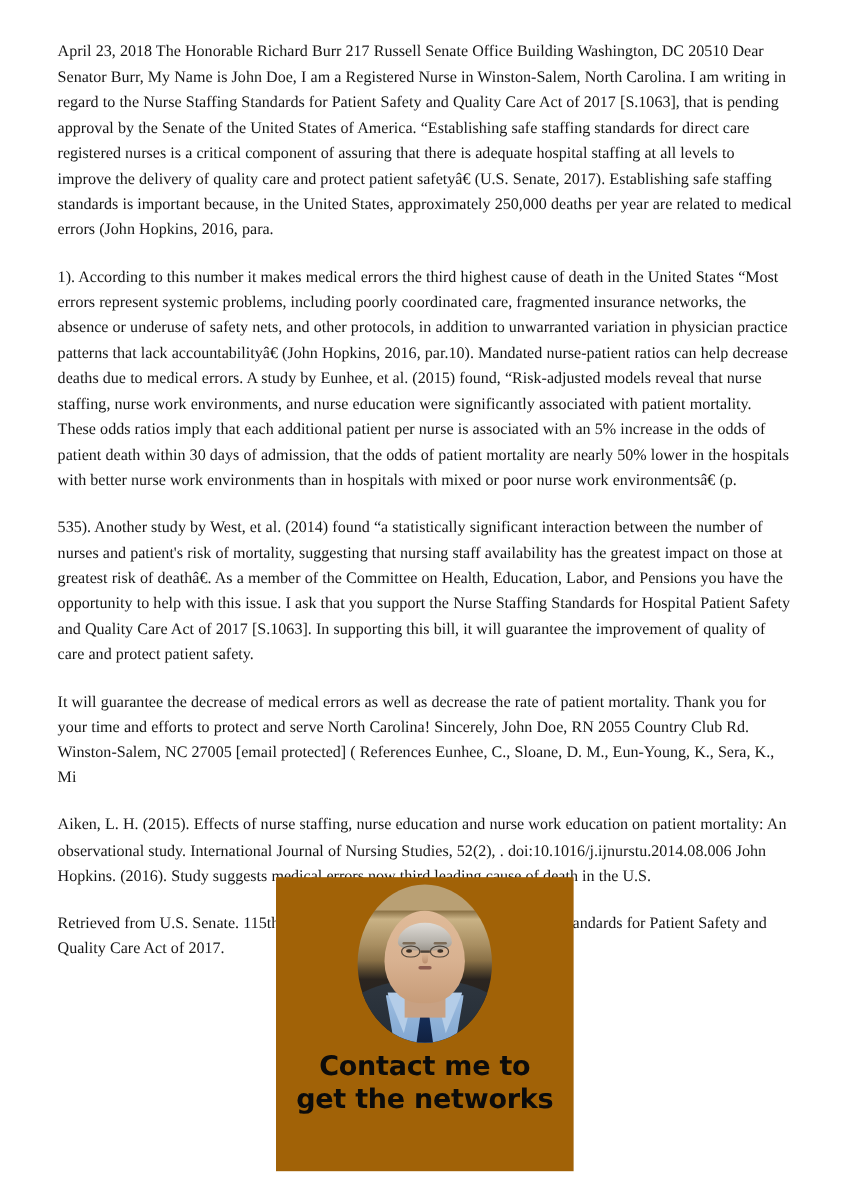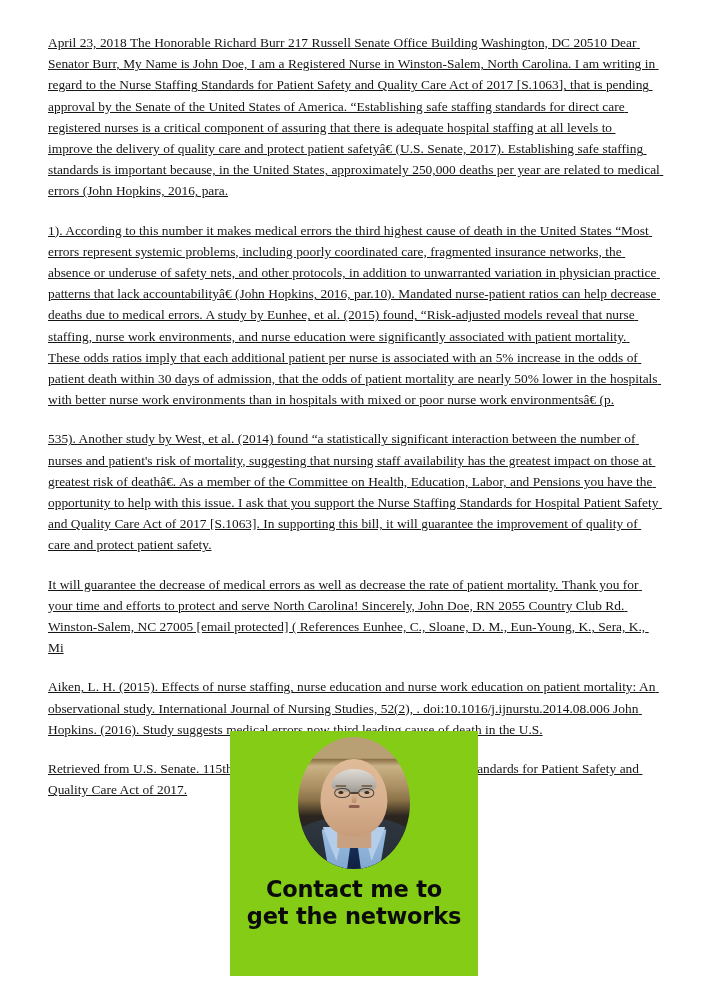--- a/index.html
+++ b/index.html
@@ -25,32 +25,31 @@
     font-size: 13.4px;
     line-height: 21.2px;
     color: #161616;
     text-align: left;
   }
 
   .para {
     margin: 0 0 18px 0;
     white-space: pre-wrap;
     word-spacing: 0.1px;
-    text-decoration: underline;
   }
   .para:last-child { margin-bottom: 0; }
 
   
   #contact-overlay {
     position: absolute;
     left: 230px;
     top: 731px;
     width: 248px;
     height: 245px;
-    background: #84cc16;
+    background: #a16207;
     overflow: hidden;
     display: flex;
     flex-direction: column;
     align-items: center;
   }
 
   
   #portrait {
     position: relative;
     width: 112px;

